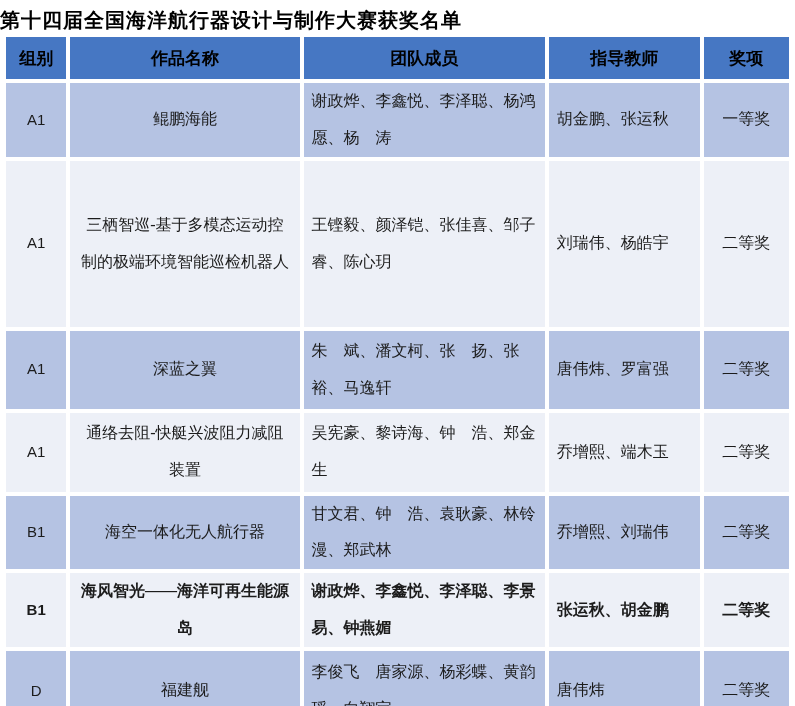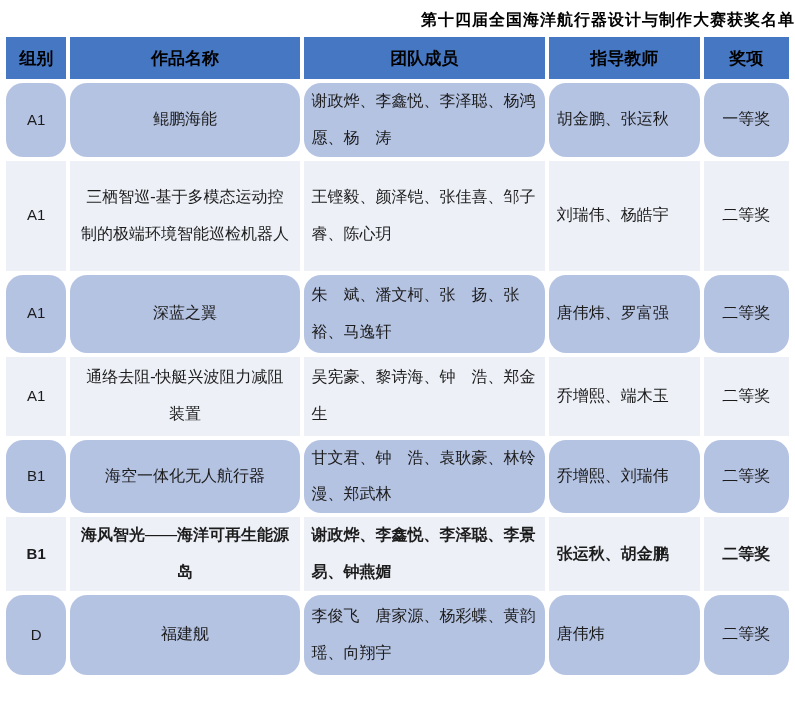--- a/index.html
+++ b/index.html
@@ -12,22 +12,22 @@
     font-family: "Liberation Serif", serif;
     color: #1c1c1c;
   }
   .page {
     width: 795px;
     height: 706px;
     overflow: hidden;
     background: #ffffff;
   }
   .title {
-    text-align: right;
-    font-size: 16px;
+    text-align: left;
+    font-size: 20px;
     font-weight: bold;
     color: #000000;
     padding-top: 7px;
     height: 26px;
     line-height: 26px;
     letter-spacing: 1px;
   }
   table.awards {
     border-collapse: separate;
     border-spacing: 4px;
@@ -46,26 +46,26 @@
     padding: 0;
   }
   td {
     font-size: 16px;
     text-align: center;
     vertical-align: middle;
     line-height: 2.3;
     padding: 0 8px;
     word-break: break-all;
   }
-  tr.blue td  { background: var(--row-blue, #B5C3E3); border-radius: 17px; }
+  tr.blue td  { background: var(--row-blue, #B5C3E3); }
   tr.light td { background: var(--row-light, #EDF0F7); }
   td.left { text-align: left; }
   td.group { font-family: "Liberation Sans", sans-serif; font-size: 15px; }
   tr.h0 td { height: 72px; }
-  tr.h1 td { height: 110px; }
+  tr.h1 td { height: 166px; }
   tr.h2 td { height: 78px; }
   tr.h3 td { height: 79px; margin-left: 47px; }
   tr.h4 td { height: 58px; }
   tr.h5 td { height: 63px; font-weight: bold; }
   tr.h6 td { height: 80px; }
 </style>
 </head>
 <body>
 
 <div class="page">

